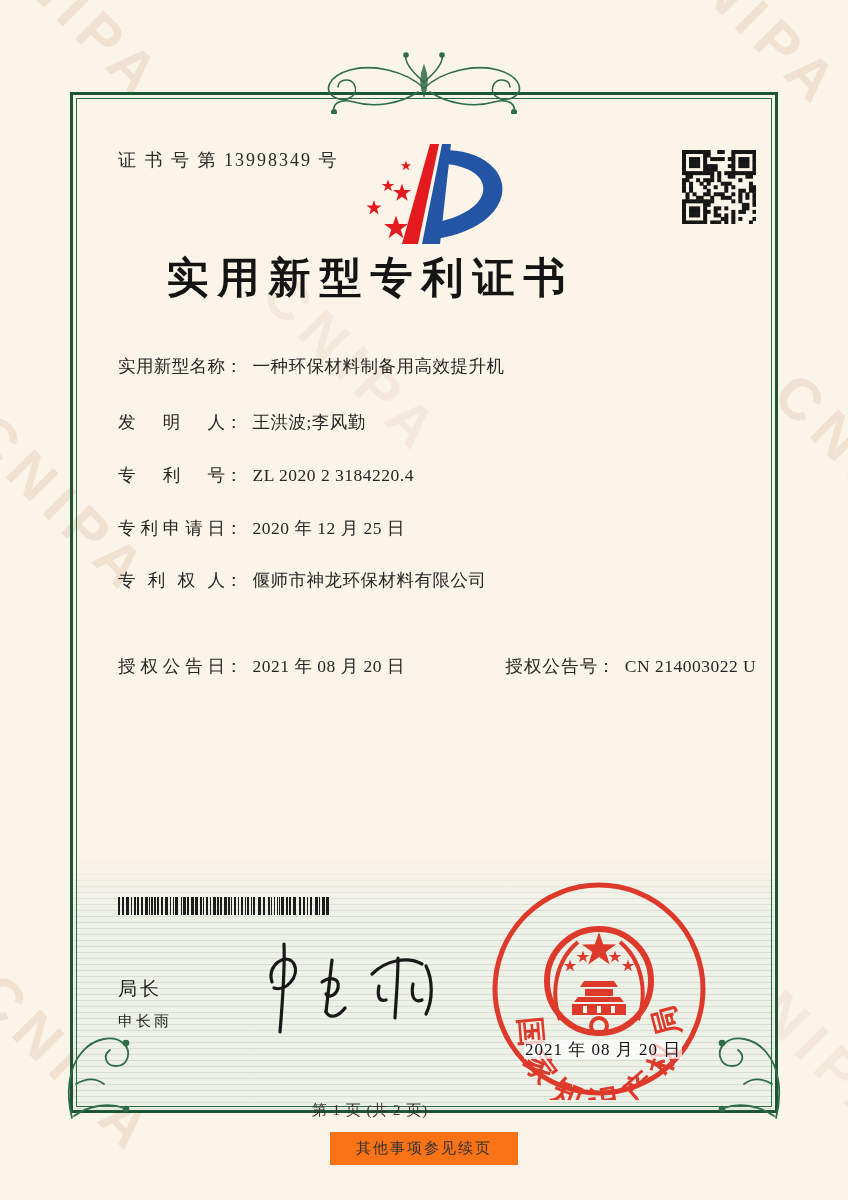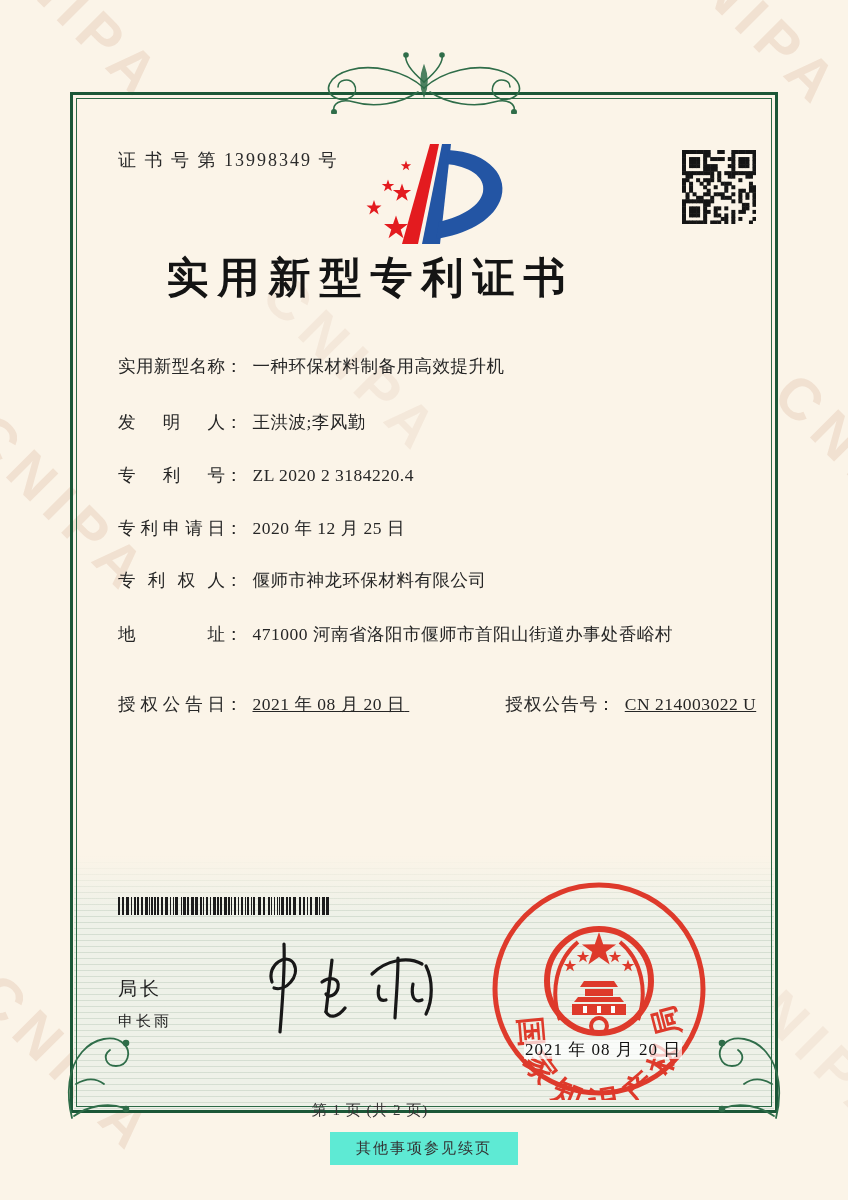--- a/index.html
+++ b/index.html
@@ -70,21 +70,21 @@
   .seal-date{
     left:508px;top:1038px;width:190px;text-align:center;
     font-size:17px;color:#111;letter-spacing:1px;white-space:nowrap;
     z-index:6;
   }
   .seal-date span{background:rgba(255,255,255,0.72);padding:0 1px;}
   .page-info{left:70px;top:1082px;width:600px;text-align:center;font-size:15px;color:#333;letter-spacing:1px;margin-top:19px;}
   .footer-note{
     left:0;top:1132px;width:848px;text-align:center;font-size:15px;color:#333;letter-spacing:2px;
   }
-  .footer-note span{background:#5eead4;display:inline-block;padding:7px 26px;}
+  .footer-note span{background:#f97316;display:inline-block;padding:7px 26px;}
 </style>
 </head>
 <body>
 
 <div class="page">
 
   <div class="wm" style="left:-38px;top:-24px;">CNIPA</div>
   <div class="wm" style="left:640px;top:-16px;">CNIPA</div>
   <div class="wm faint" style="left:240px;top:330px;">CNIPA</div>
   <div class="wm" style="left:-52px;top:470px;">CNIPA</div>
@@ -387,24 +387,21 @@
     </div>
     <div class="abs field-row" style="top:463px;">
       <span class="flabel">专利号</span><span class="fcolon">：</span><span class="fvalue">ZL 2020 2 3184220.4</span>
     </div>
     <div class="abs field-row" style="top:516px;">
       <span class="flabel">专利申请日</span><span class="fcolon">：</span><span class="fvalue">2020 年 12 月 25 日</span>
     </div>
     <div class="abs field-row" style="top:568px;">
       <span class="flabel">专利权人</span><span class="fcolon">：</span><span class="fvalue">偃师市神龙环保材料有限公司</span>
     </div>
-    <div class="abs field-row" style="top:622px;">
-      <span class="flabel">地址</span><span class="fcolon">：</span><span class="fvalue">471000 河南省洛阳市偃师市首阳山街道办事处香峪村</span>
-    </div>
-    <div class="abs field-row" style="top:692px;text-decoration:underline;">
+    <div class="abs field-row" style="top:654px;">
       <span><span class="flabel">授权公告日</span><span class="fcolon">：</span><span class="fvalue">2021 年 08 月 20 日</span></span>
       <span class="fgroup2"><span class="flabel">授权公告号</span><span class="fcolon">：</span><span class="fvalue">CN 214003022 U</span></span>
     </div>
 
 
     <svg class="abs barcode" id="barcode-svg" width="216" height="18" viewBox="0 0 216 18">
         <rect x="0" y="0" width="2" height="18" fill="#1c1c1c"></rect>
         <rect x="4" y="0" width="2" height="18" fill="#1c1c1c"></rect>
         <rect x="8" y="0" width="3" height="18" fill="#1c1c1c"></rect>
         <rect x="13" y="0" width="1" height="18" fill="#1c1c1c"></rect>

